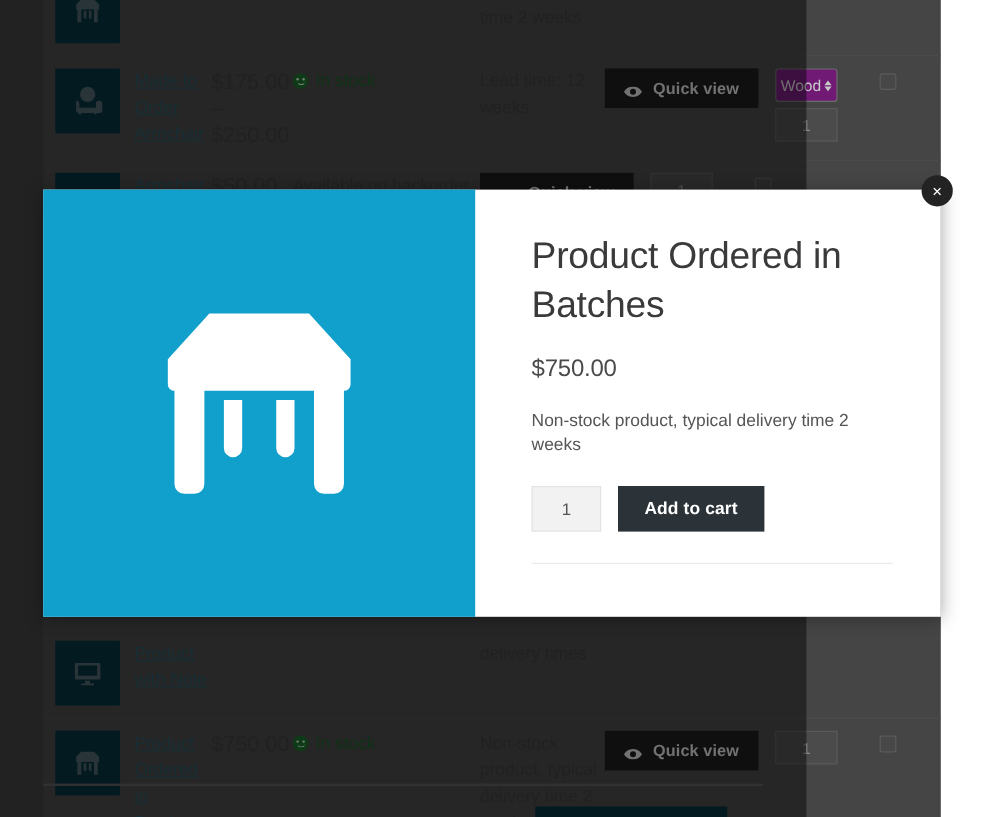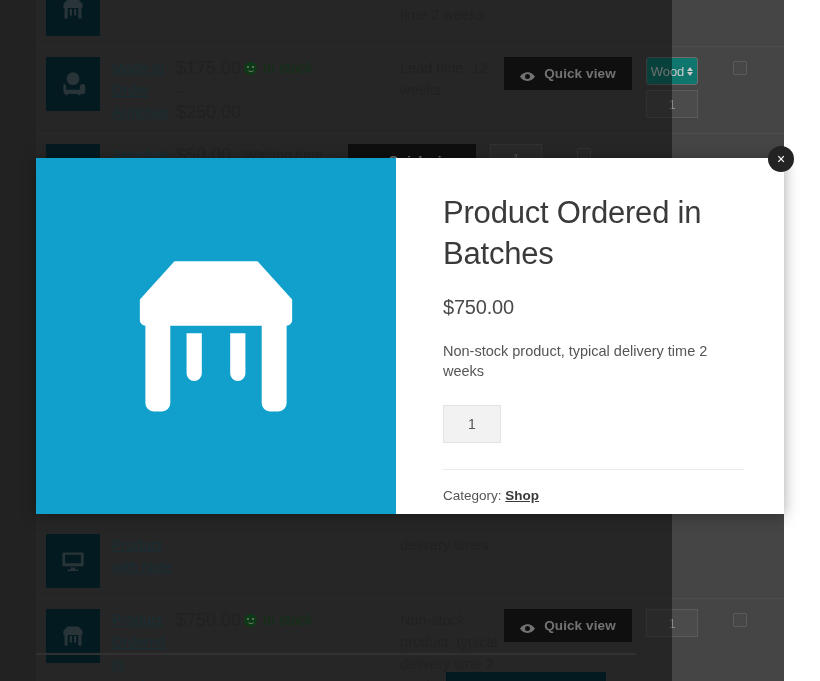--- a/index.html
+++ b/index.html
@@ -123,21 +123,21 @@
   .qty-box {
     width: 52px; height: 28px;
     background: #4b4b4b;
     border: 1px solid #5a5a5a;
     color: #8d8d8d;
     font-size: 13px;
     display: flex; align-items: center; justify-content: center;
   }
   .var-select {
     width: 52px; height: 28px;
-    background: #0f766e;
+    background: #701a75;
     border: 1px solid #6c6c6c;
     border-radius: 3px;
     color: #c9c9c9;
     font-size: 13px;
     display: flex; align-items: center; justify-content: center;
     gap: 3px;
     margin-bottom: 5px;
   }
   .spinner { display: inline-flex; flex-direction: column; gap: 1px; line-height: 0; }
   .spinner i {
@@ -365,21 +365,21 @@
           <div class="thumb">
             <svg viewBox="0 0 64 64" aria-hidden="true">
                 <path d="M18 14 H46 L34 34 H30 Z M30 34 h4 v14 h-4 Z M22 48 h20 v5 H22 Z"></path>
               </svg>
           </div>
         </div>
         <div class="cell-name">
           <a href="#">Armchair</a>
         </div>
         <div class="cell-price">$50.00</div>
-        <div class="cell-note">Waiting time -</div>
+        <div class="cell-stock">Available on backorder</div>
         <div class="cell-qv">
           <button class="qv-btn">
             <span class="eye">
               <svg viewBox="0 0 24 14" aria-hidden="true">
                   <path d="M12 0C6 0 1.6 4 0 7c1.6 3 6 7 12 7s10.4-4 12-7c-1.6-3-6-7-12-7zm0 11a4 4 0 1 1 0-8 4 4 0 0 1 0 8z"></path>
                 </svg>
             </span>
             <span>Quick view</span>
           </button>
         </div>
@@ -464,28 +464,25 @@
       </span>
     </div>
 
     <div class="modal-body">
       <h1 class="modal-title">Product Ordered in Batches</h1>
       <div class="modal-price">$750.00</div>
       <div class="modal-desc">Non-stock product, typical delivery time 2 weeks</div>
 
       <div class="cart-row">
         <input class="qty-input" type="text" value="1" style="">
+        <button class="addcart-btn">Add to cart</button>
       </div>
 
       <div class="divider"></div>
 
-      <div class="meta">
-        <span>Category:</span>
-        <a href="#">Shop</a>
-      </div>
     </div>
   </div>
 
   <button class="close-btn">
     <span>×</span>
   </button>
 
 </div>
 
 </body></html>

